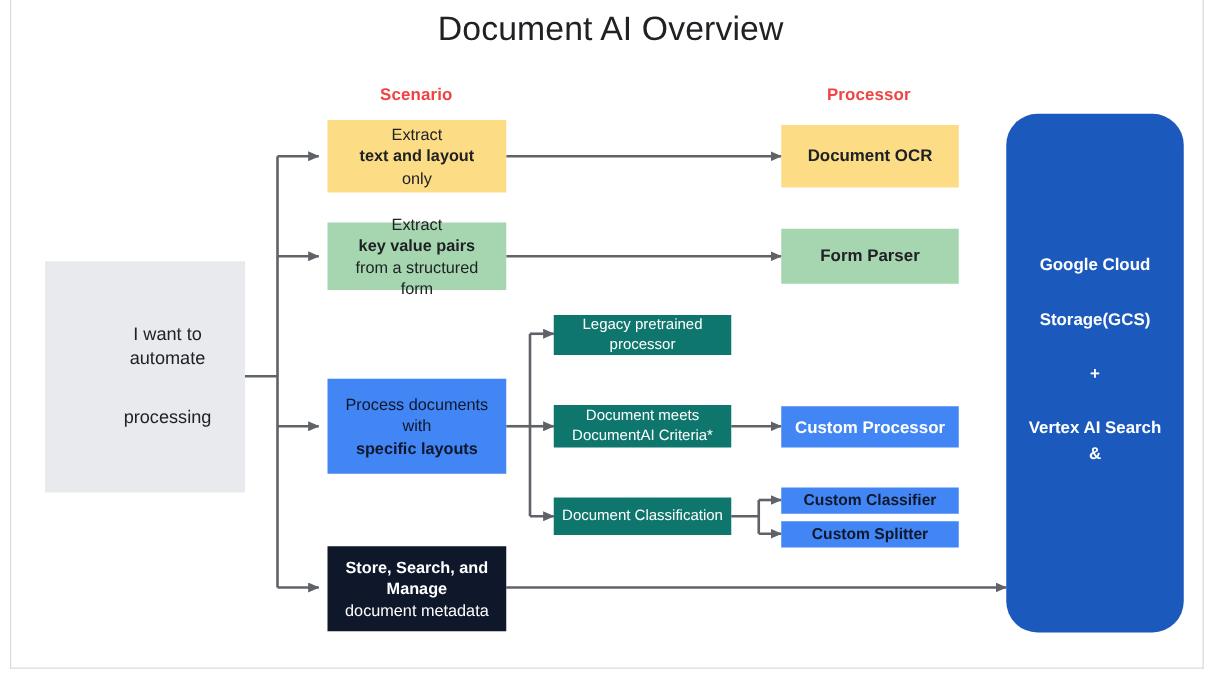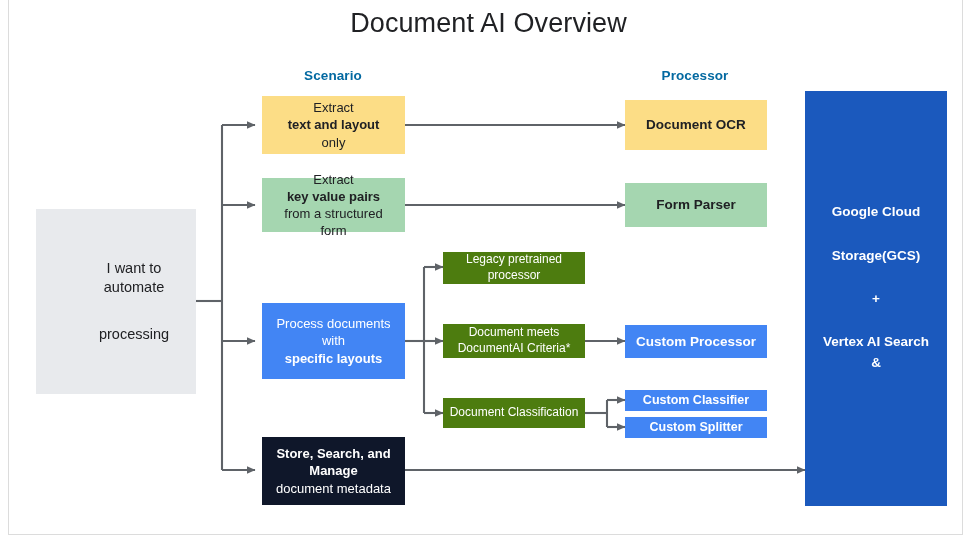--- a/index.html
+++ b/index.html
@@ -34,41 +34,41 @@
     text-align: center;
     font-size: 27px;
     font-weight: 400;
     color: #202124;
     letter-spacing: 0.1px;
   }
   .col-header {
     position: absolute;
     font-size: 13.5px;
     font-weight: bold;
-    color: #0369a1;
+    color: #ef4444;
     text-align: center;
     letter-spacing: 0.1px;
   }
   .box {
     position: absolute;
     box-sizing: border-box;
     display: flex;
     align-items: center;
     justify-content: center;
     text-align: center;
     line-height: 1.32;
   }
   .box span { display: block; padding: 0 6px; }
   .b-grey   { background: #e8eaed; color: #202124; font-size: 14.5px; font-weight: 400; padding-left: 36px; }
   .b-yellow { background: #fcdd86; color: #202124; font-size: 13px; font-weight: 400; }
   .b-green  { background: #a5d6b0; color: #202124; font-size: 13px; font-weight: 400; }
-  .b-blue   { background: #4285f4; color: #ffffff; font-size: 13px; font-weight: 400; }
-  .b-blue-sm{ background: #4d7c0f; color: #ffffff; font-size: 12px; font-weight: 400; justify-content: center; }
+  .b-blue   { background: #4285f4; color: #0f172a; font-size: 13px; font-weight: 400; }
+  .b-blue-sm{ background: #0f766e; color: #ffffff; font-size: 12px; font-weight: 400; justify-content: center; }
   .b-dblue  { background: #0f172a; color: #ffffff; font-size: 13px; font-weight: 400; }
-  .b-repo   { background: #1b59bd; color: #ffffff; font-size: 13.5px; font-weight: bold; line-height: 1.6; }
+  .b-repo   { background: #1b59bd; color: #ffffff; font-size: 13.5px; font-weight: bold; line-height: 1.6; border-radius: 25px; }
   .b-proc   { font-weight: bold; font-size: 13.5px; }
   b { font-weight: bold; margin-top: 12px; }
   svg.wires {
     position: absolute;
     left: 0; top: 0;
     width: 977px; height: 551px;
     pointer-events: none;
   }
 </style>
 </head>

